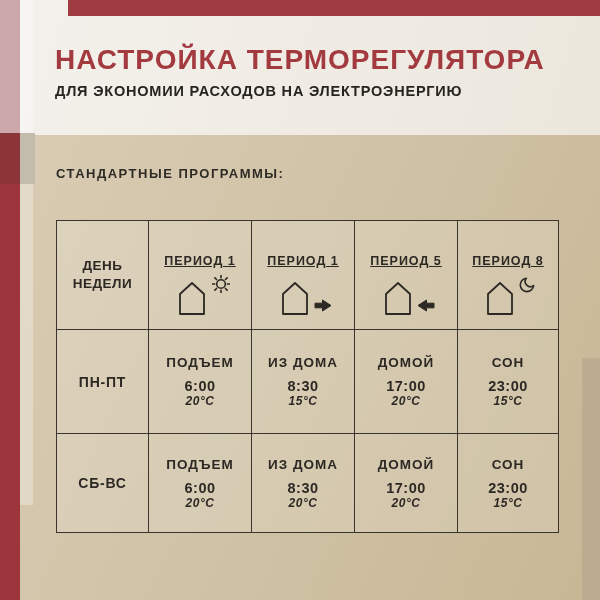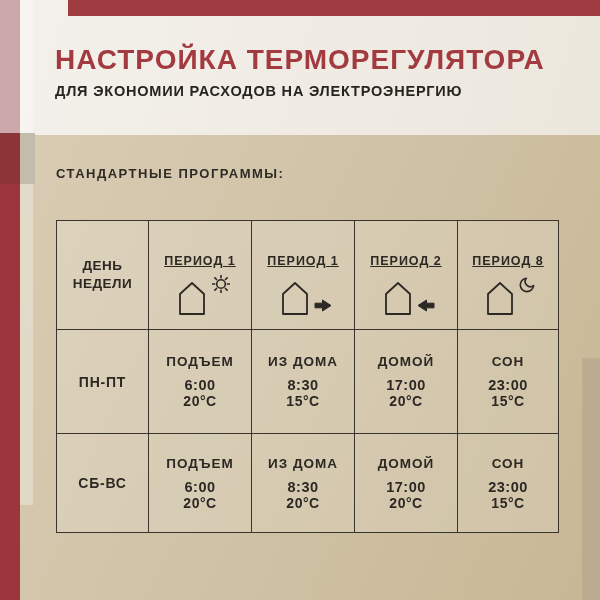--- a/index.html
+++ b/index.html
@@ -40,21 +40,21 @@
   .icon-wrap{position:relative;width:30px;height:36px;margin:12px auto 0 auto;transform:translateX(-8px);}
   .icon-wrap svg{display:block;}
   .accent{position:absolute;}
   .accent.sun{left:35px;top:-5px;}
   .accent.arrow{left:34px;top:19px;}
   .accent.moon{left:33px;top:-4px;}
   .day-cell{font-size:14px;letter-spacing:0.8px;}
   .data-cell .inner{display:flex;flex-direction:column;justify-content:space-between;height:100%;padding:6px 0;}
   .cell-label{font-size:13.5px;letter-spacing:1px;}
   .cell-time{font-size:14.5px;letter-spacing:0.5px;margin-top:8px;}
-  .cell-temp{font-size:14px;letter-spacing:0.5px;}
+  .cell-temp{font-size:12px;letter-spacing:0.5px;font-style:italic;}
 </style>
 </head>
 <body>
 
 <div class="poster">
   <div class="bg-top"></div>
   <div class="bg-main"></div>
 
   <div class="deco top-bar"></div>
   <div class="deco strip-light"></div>
@@ -103,21 +103,21 @@
             <svg width="30" height="36" viewBox="0 0 30 36" fill="none" stroke="#2c2823" stroke-width="1.8" stroke-linejoin="round">
                 <path d="M3 34 V14 L15 3 L27 14 V34 Z"></path>
               </svg>
             <svg class="accent arrow" width="18" height="13" viewBox="0 0 18 13">
                 <path d="M1 4.2 H8.5 V1 L17 6.5 L8.5 12 V8.8 H1 Z" fill="#2c2823" stroke="#2c2823" stroke-width="1" stroke-linejoin="round"></path>
               </svg>
           </div>
         </td>
 
         <td class="period-cell">
-          <div class="period-label">ПЕРИОД 2</div>
+          <div class="period-label">ПЕРИОД 5</div>
           <div class="icon-wrap">
             <svg width="30" height="36" viewBox="0 0 30 36" fill="none" stroke="#2c2823" stroke-width="1.8" stroke-linejoin="round">
                 <path d="M3 34 V14 L15 3 L27 14 V34 Z"></path>
               </svg>
             <svg class="accent arrow" width="18" height="13" viewBox="0 0 18 13">
                 <path d="M17 4.2 H9.5 V1 L1 6.5 L9.5 12 V8.8 H17 Z" fill="#2c2823" stroke="#2c2823" stroke-width="1" stroke-linejoin="round"></path>
               </svg>
           </div>
         </td>
 

